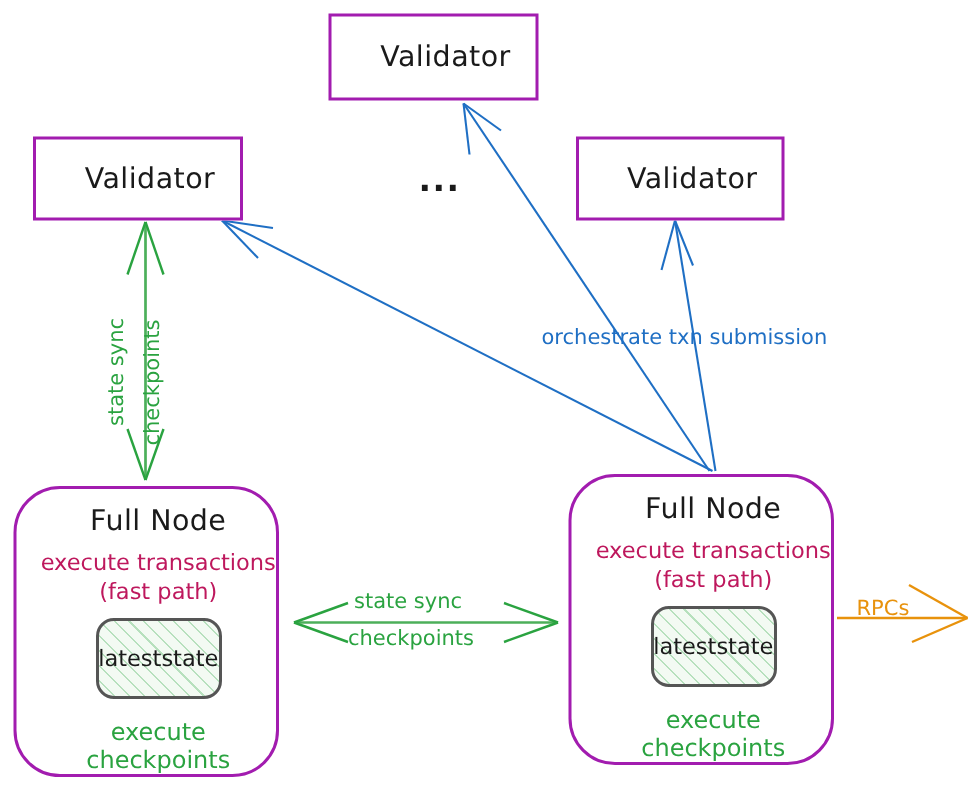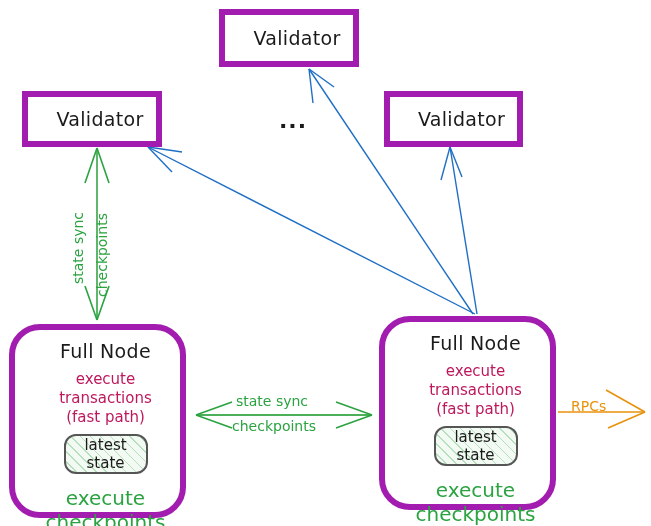--- a/index.html
+++ b/index.html
@@ -21,21 +21,21 @@
     position: absolute;
     left: 0;
     top: 0;
     width: 651px;
     height: 526px;
     pointer-events: none;
   }
   .node-box {
     position: absolute;
     box-sizing: border-box;
-    border: 6px solid #a21caf;
+    border: 2px solid #a21caf;
     background: #ffffff;
     padding-left: 16px;
   }
   .validator-box {
     display: flex;
     align-items: center;
     justify-content: center;
   }
   .validator-label {
     font-family: "DejaVu Sans", sans-serif;
@@ -56,32 +56,31 @@
     letter-spacing: 0.3px;
     margin-bottom: 8px;
   }
   .fullnode-blue {
     font-size: 15px;
     color: #be185d;
     text-align: center;
     line-height: 1.25;
   }
   .fullnode-green {
-    font-size: 20px;
+    font-size: 16px;
     color: #2aa340;
     text-align: center;
   }
   .state-chip {
     box-sizing: border-box;
     width: 84px;
     height: 68px;
     border: 2px solid #555555;
     border-radius: 12px;
     display: flex;
-    flex-direction: column;
     align-items: center;
     justify-content: center;
     background-color: #f3faf3;
     background-image: repeating-linear-gradient(
       45deg,
       rgba(42,163,64,0.30) 0px,
       rgba(42,163,64,0.30) 1px,
       rgba(0,0,0,0) 1px,
       rgba(0,0,0,0) 7px
     );
@@ -196,20 +195,21 @@
       <div>execute transactions</div>
       <div>(fast path)</div>
     </div>
     <div class="state-chip" style="margin-top:8px;">
       <span>latest</span>
       <span>state</span>
     </div>
     <div class="fullnode-green" style="margin-top:12px;">execute checkpoints</div>
   </div>
 
+  <div class="edge-label lbl-blue" style="left:361px; top:217px;">orchestrate txn submission</div>
 
   <div class="edge-label lbl-green" style="left:236px; top:393px;">state sync</div>
   <div class="edge-label lbl-green" style="left:232px; top:418px;">checkpoints</div>
 
   <div class="vert-label" style="left:86px; top:268px;">state sync</div>
   <div class="vert-label" style="left:110px; top:281px;">checkpoints</div>
 
   <div class="edge-label lbl-orange" style="left:571px; top:378px;">RPCs</div>
 
 </div>

